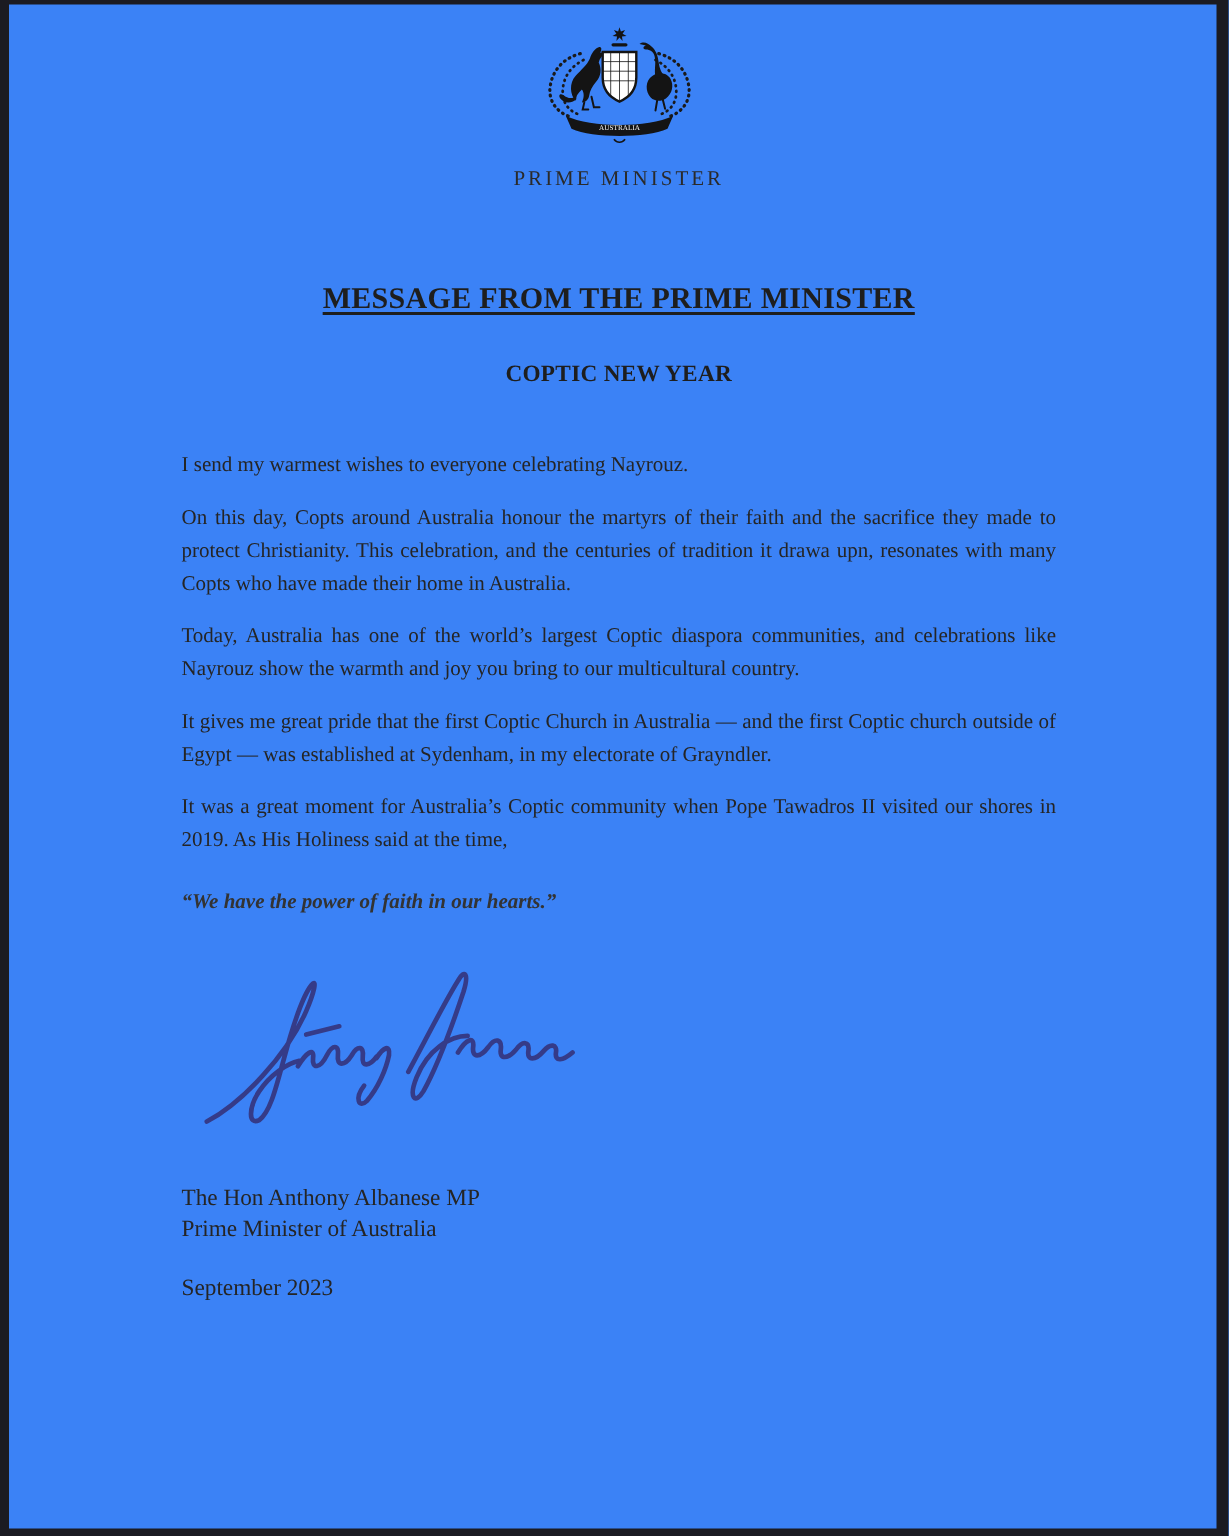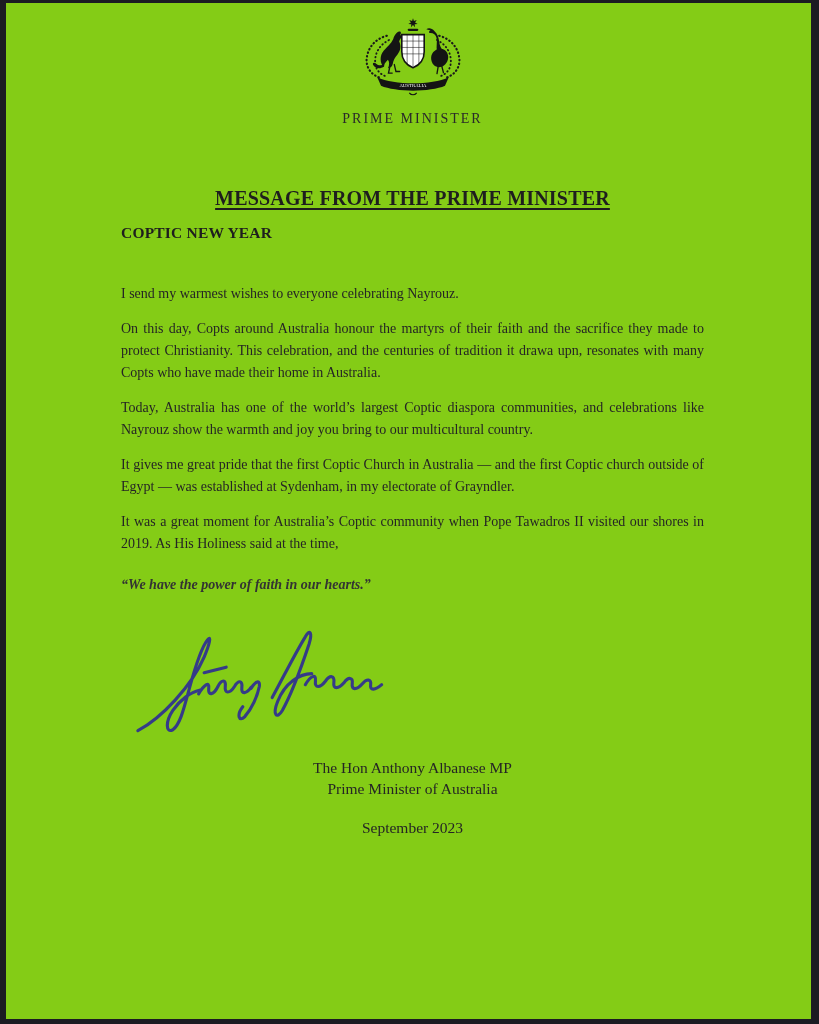--- a/index.html
+++ b/index.html
@@ -6,21 +6,21 @@
   body{
     width:819px;height:1024px;
     background:#1b1b22;
     font-family:"Liberation Serif","DejaVu Serif",serif;
     position:relative;
     overflow:hidden;
   }
   .page{
     position:absolute;
     top:3px;left:6px;right:8px;bottom:5px;
-    background:#84cc16;
+    background:#3b82f6;
     color:#222;
     box-sizing:border-box;
     padding:0 107px 0 115px;
   }
   .letterhead{margin-top:11px;text-align:center;}
   .crest{display:inline-block;}
   .office{
     margin-top:9px;
     font-size:14px;
     letter-spacing:2px;
@@ -31,44 +31,44 @@
     margin:60px 0 0 0;
     font-size:20px;
     font-weight:bold;
     text-align:center;
     text-decoration:underline;
     text-underline-offset:3px;
     letter-spacing:.2px;
     color:#1e1e1e;
   }
   .subtitle{
-    margin:14px 0 0 0;
+    margin:30px 0 0 0;
     font-size:15.5px;
     font-weight:bold;
-    text-align:left;
+    text-align:center;
     letter-spacing:.2px;
     color:#1e1e1e;
   }
   .body{margin-top:41px;}
   .body p{
     margin:0 0 13px 0;
     font-size:14px;
     line-height:22px;
     text-align:justify;
     color:#252525;
   }
   .body p.quote{
     text-align:left;
     font-style:italic;
     font-weight:bold;
     margin:19px 0 23px 0;
     color:#333;
   }
   .signature-block{margin:16px 0 0 4px;height:128px;}
-  .signoff{margin-top:10px;font-size:15.5px;line-height:21px;color:#252525;text-align:center;}
+  .signoff{margin-top:24px;font-size:15.5px;line-height:21px;color:#252525;}
   .signoff .date{margin-top:18px;}
 </style>
 </head>
 <body>
 
 <div class="page">
 
   <div class="letterhead">
     <svg class="crest" width="112" height="84" viewBox="0 0 210 152" aria-hidden="true">
 

